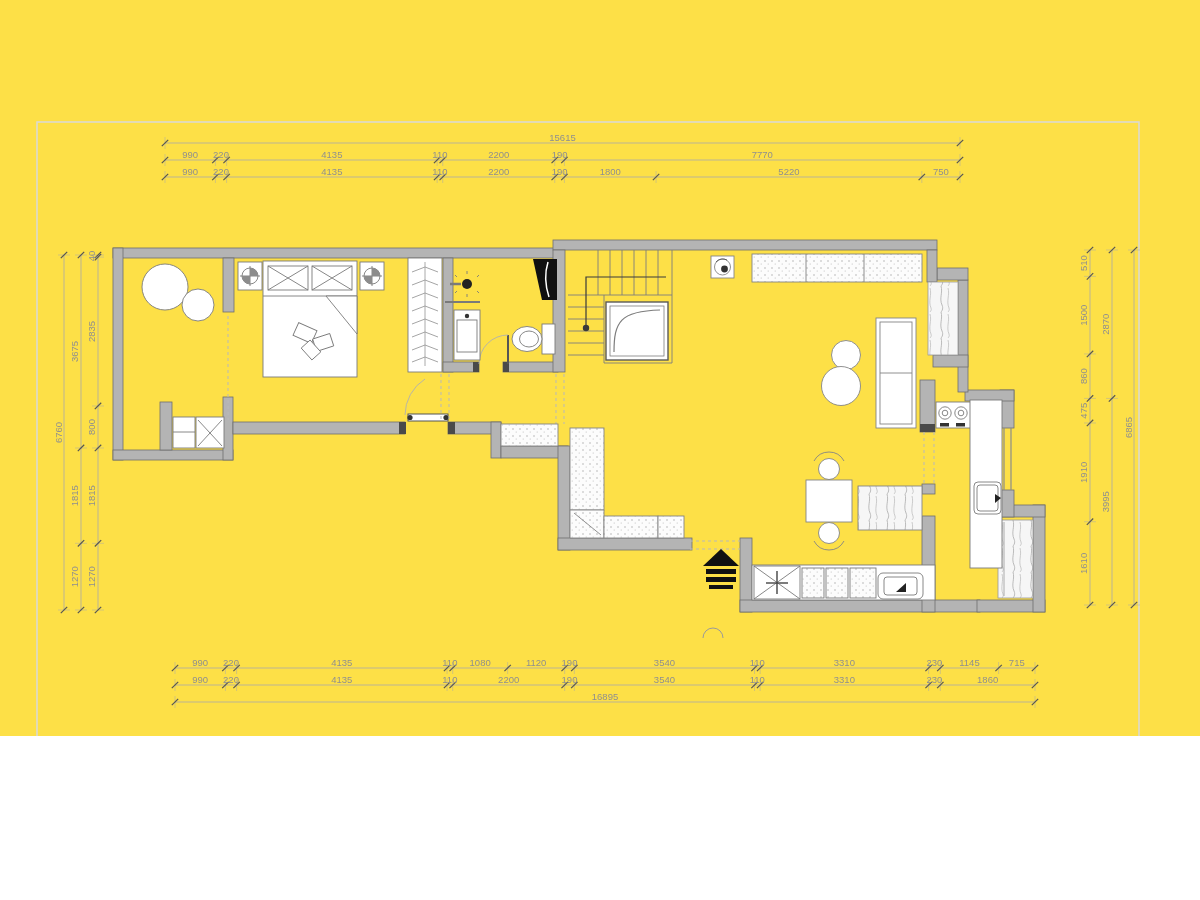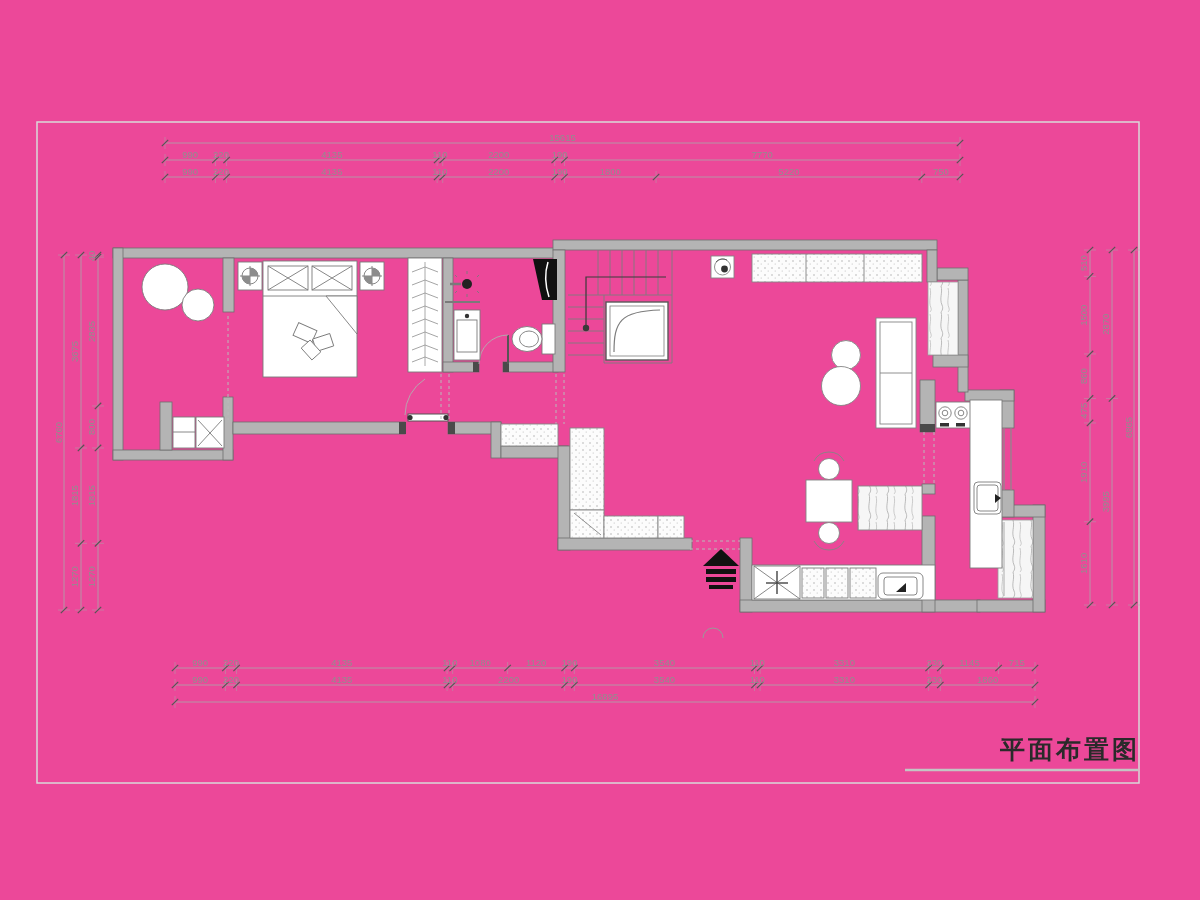--- a/index.html
+++ b/index.html
@@ -1,16 +1,16 @@
 <!DOCTYPE html>
 <html><head>
 <meta charset="utf-8">
 <style>
   html,body{margin:0;padding:0;background:#fff;}
-  .canvas{position:relative;width:1200px;height:900px;background:#ec4899;overflow:hidden;
+  .canvas{position:relative;width:1200px;height:736px;background:#fde047;overflow:hidden;
           font-family:"Liberation Sans", sans-serif;}
   svg{position:absolute;left:0;top:0;}
   .title{position:absolute;left:980px;top:733px;width:160px;text-align:right;
          font-size:25px;font-weight:bold;color:#2a2a2a;letter-spacing:3px;
          font-family:"DejaVu Sans","Liberation Sans",sans-serif;}
   .dim-label{font-size:9.5px;fill:#8f8f8f;font-family:"Liberation Sans",sans-serif;}
 </style>
 </head>
 <body>
 

